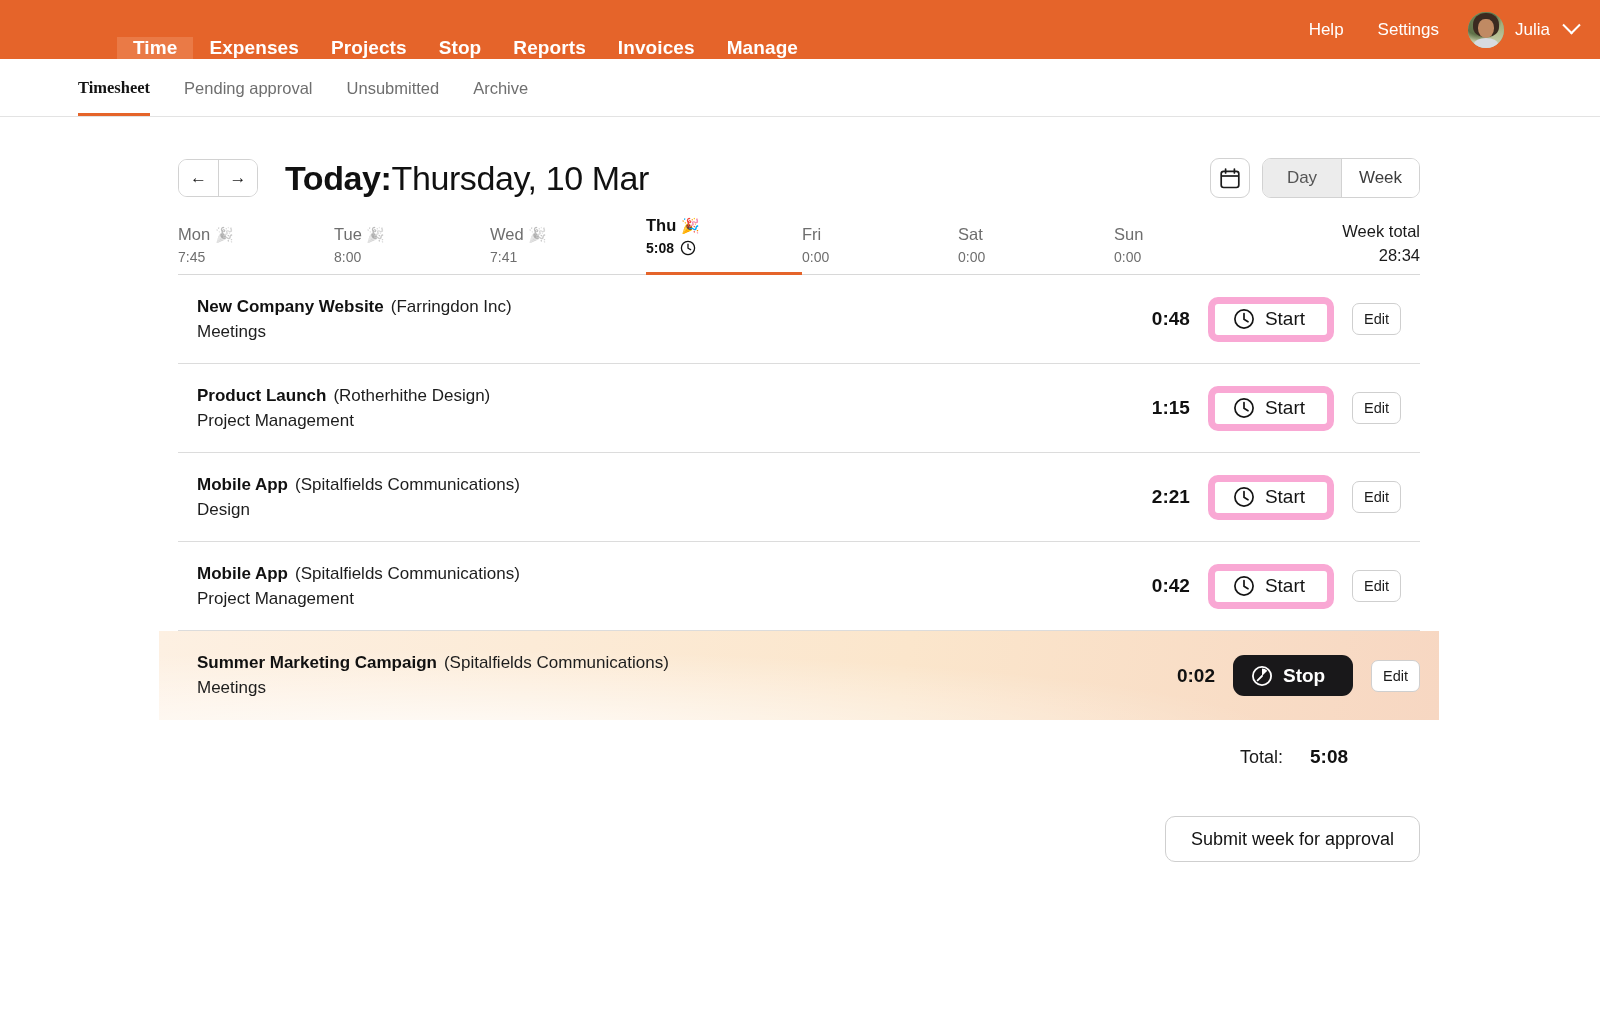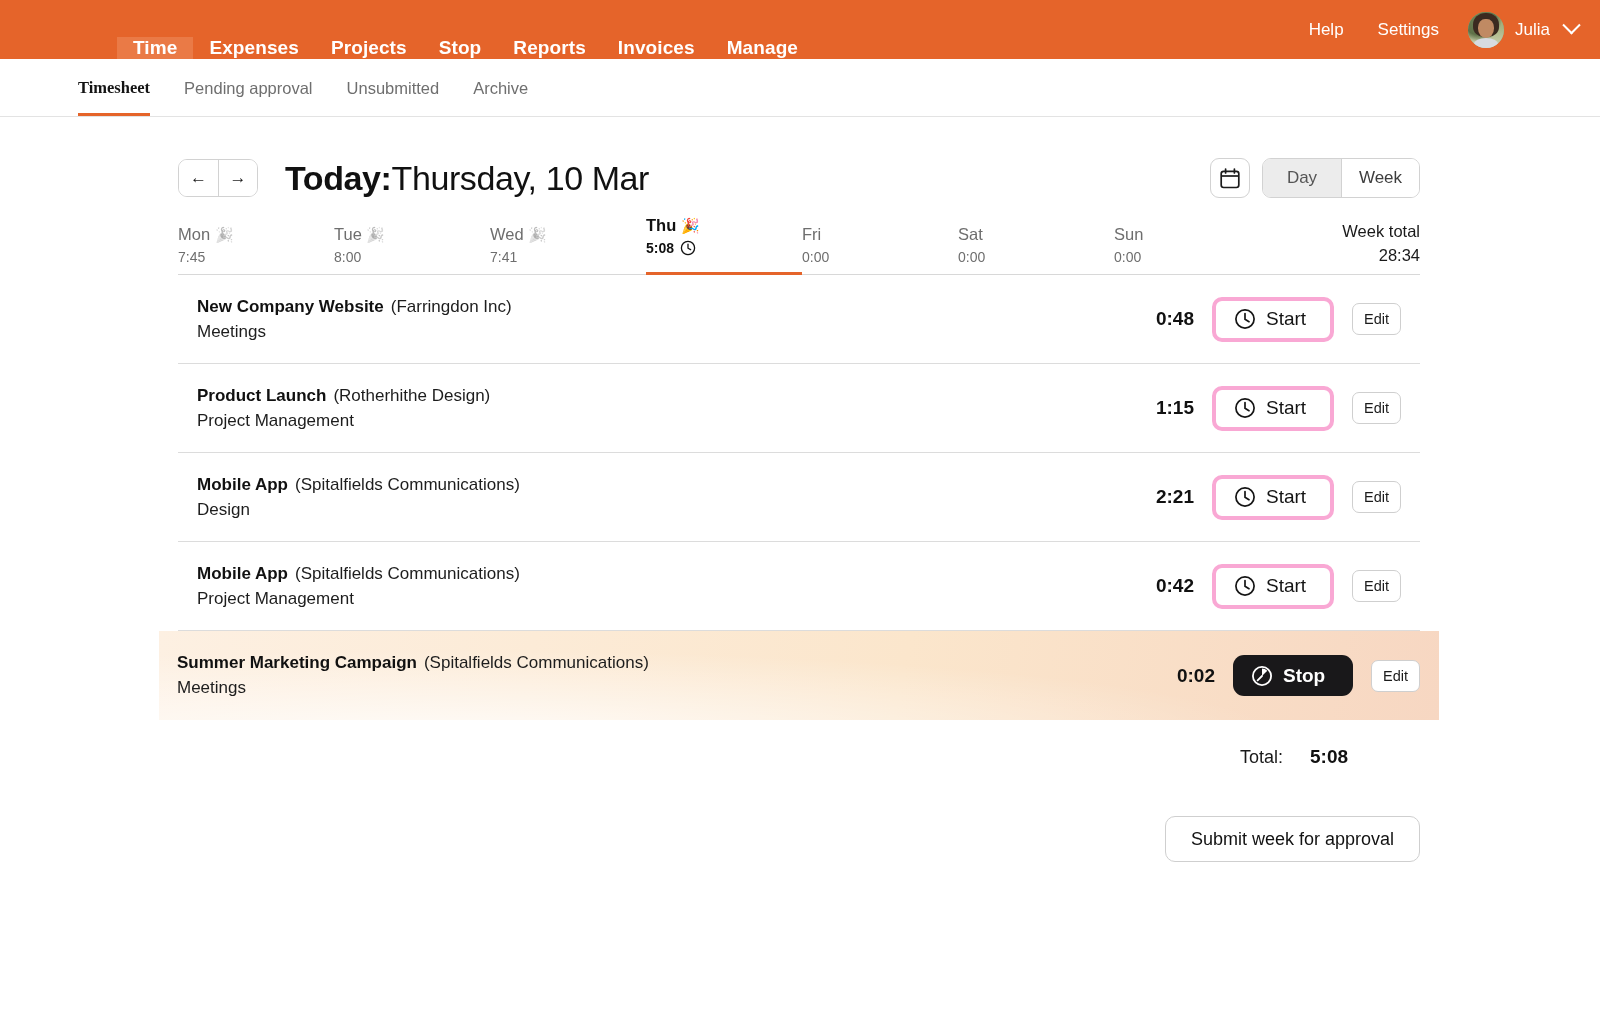--- a/index.html
+++ b/index.html
@@ -275,21 +275,21 @@
     display: flex;
     align-items: center;
     height: 89px;
     border-bottom: 1px solid #dcdcdc;
     position: relative;
     padding-left: 19px;
   }
   .entry.running {
     border-bottom: none;
     margin-left: -19px;
-    padding-left: 18px;
+    padding-left: 38px;
     padding-right: 0;
     background:
       radial-gradient(120% 180% at 22% 120%, rgba(255,255,255,0.85) 0%, rgba(255,255,255,0) 55%),
       linear-gradient(100deg, #fdf0e2 0%, #fbe6cc 58%, #f7d7c2 100%);
     width: calc(100% + 38px);
   }
   .entry-text { min-width: 0; }
   .entry-line1 {
     font-size: 17px;
     color: #111111;
@@ -315,21 +315,21 @@
     font-size: 19px;
     font-weight: bold;
     color: #111;
     min-width: 56px;
     text-align: right;
   }
   .btn-start {
     display: flex; align-items: center; gap: 10px;
     height: 45px;
     padding: 0 22px 0 18px;
-    border: 4px solid #f9a8d4;
+    border: 7px solid #f9a8d4;
     border-radius: 10px;
     background: #fff;
     font-size: 19px;
     color: #141414;
     cursor: pointer;
     min-width: 122px;
   }
   .btn-stop {
     display: flex; align-items: center; gap: 10px;
     height: 41px;

